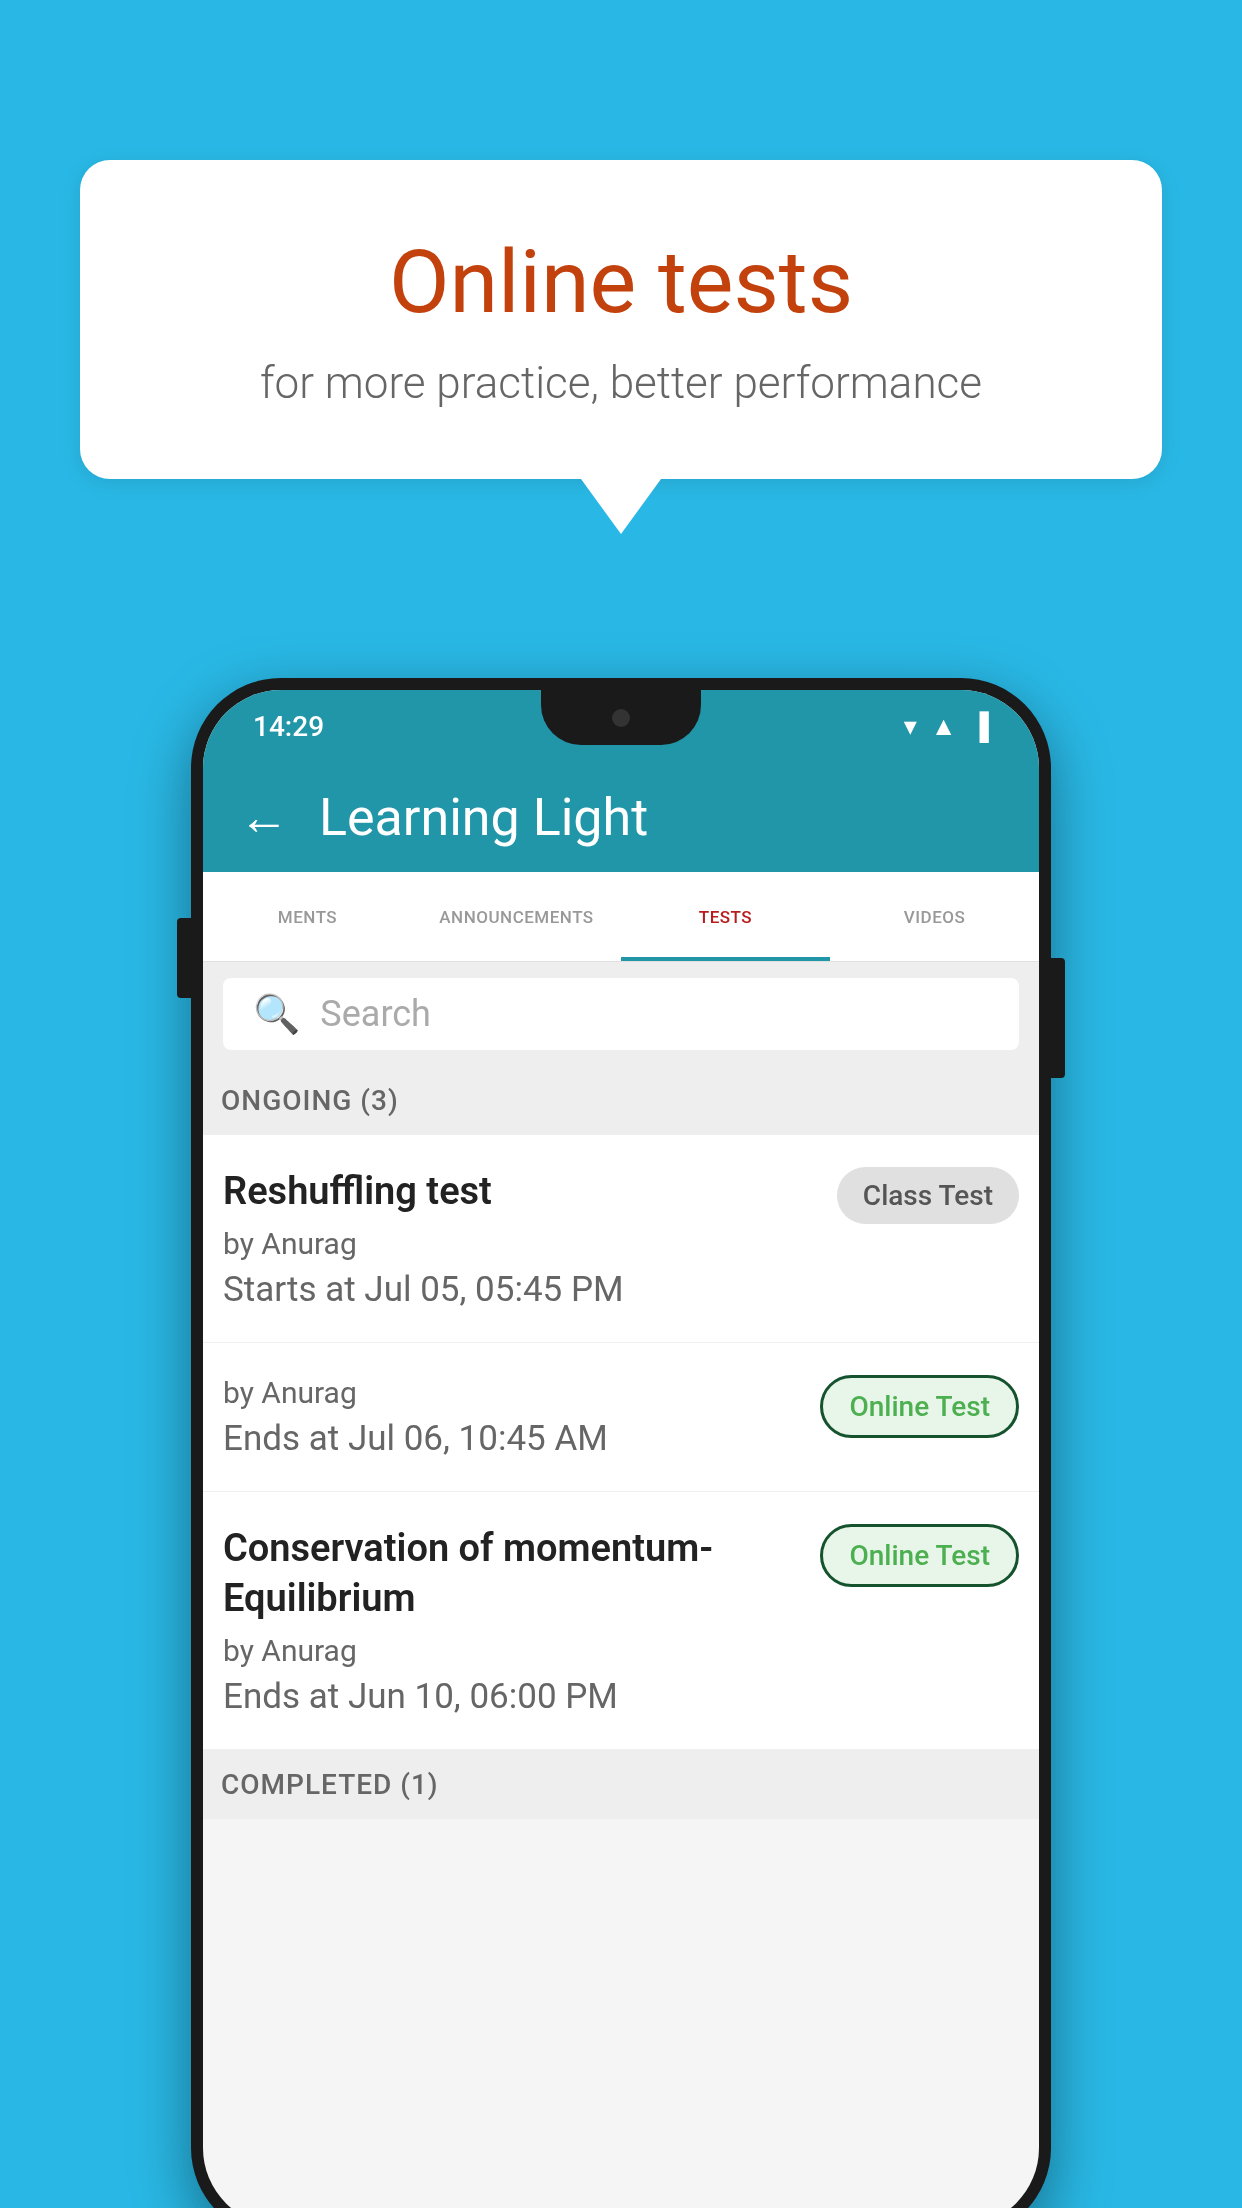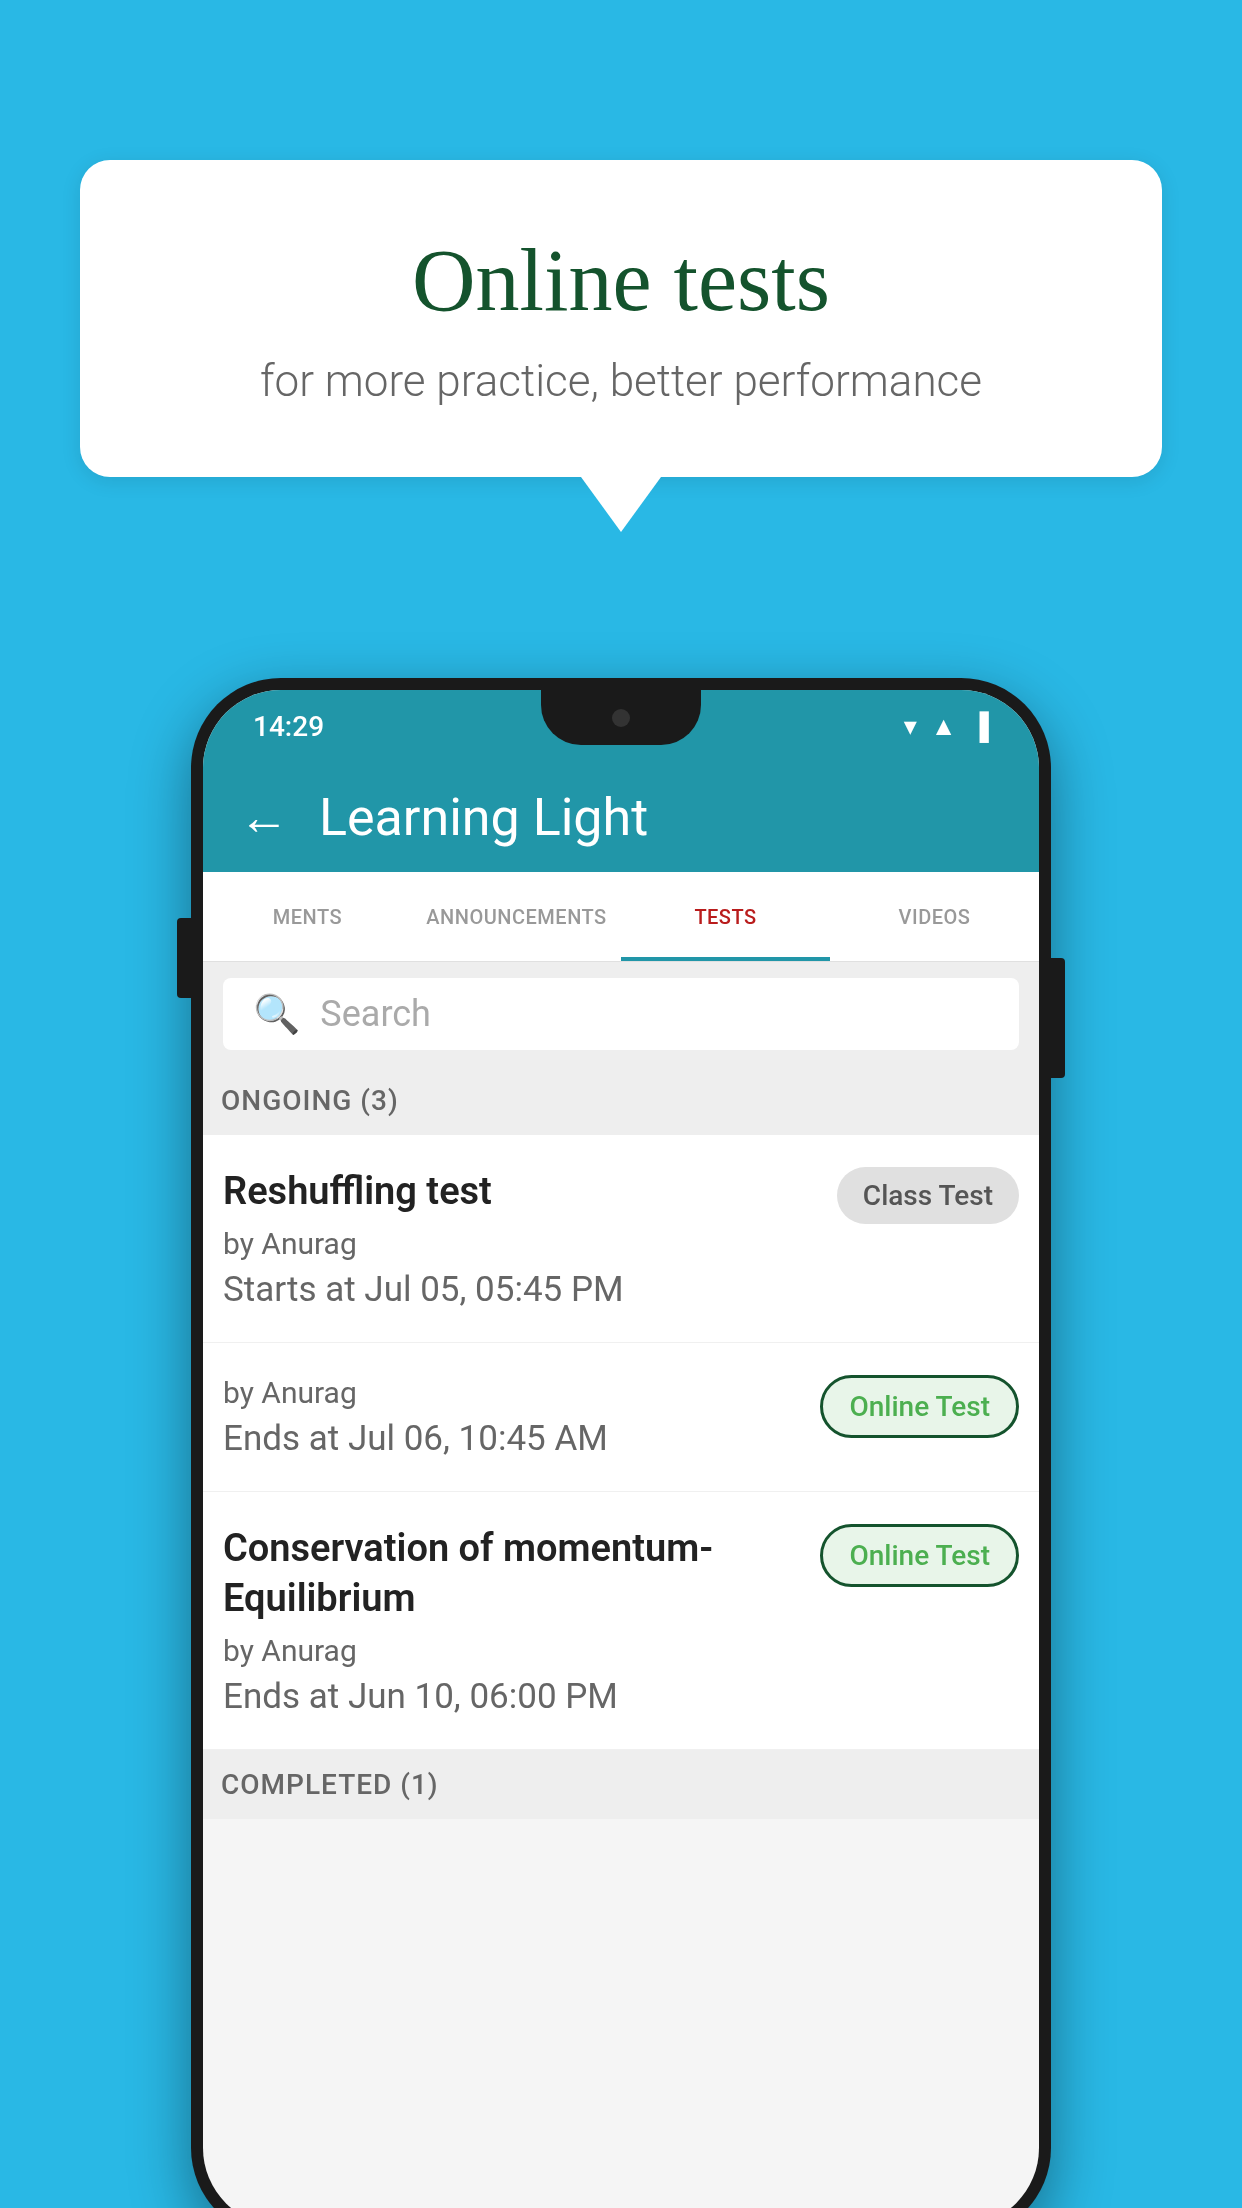--- a/index.html
+++ b/index.html
@@ -28,25 +28,24 @@
     .speech-bubble {
       background: white;
       border-radius: 30px;
       padding: 70px 80px;
       width: 100%;
       text-align: center;
       box-shadow: 0 4px 20px rgba(0,0,0,0.1);
     }
 
     .speech-bubble-title {
-      color: #14532d;
+      color: #c2410c;
       font-size: 88px;
       font-weight: 400;
       margin-bottom: 24px;
-      font-family: Liberation Serif, serif;
     }
 
     .speech-bubble-subtitle {
       color: #666;
       font-size: 44px;
       font-weight: 300;
     }
 
     .speech-bubble-arrow {
       width: 0;
@@ -188,21 +187,21 @@
       display: flex;
       align-items: stretch;
       border-bottom: 1px solid #e0e0e0;
     }
 
     .tab-item {
       flex: 1;
       display: flex;
       align-items: center;
       justify-content: center;
-      font-size: 20px;
+      font-size: 17px;
       font-weight: 500;
       color: #999;
       cursor: pointer;
       position: relative;
       letter-spacing: 0.5px;
     }
 
     .tab-item.active {
       color: #b91c1c;
     }

